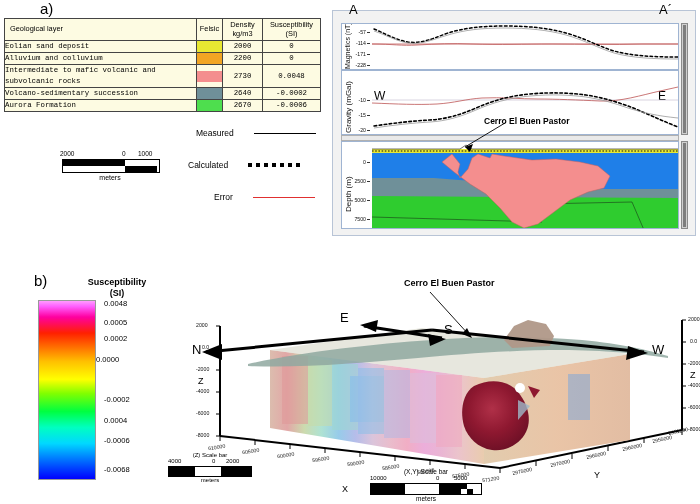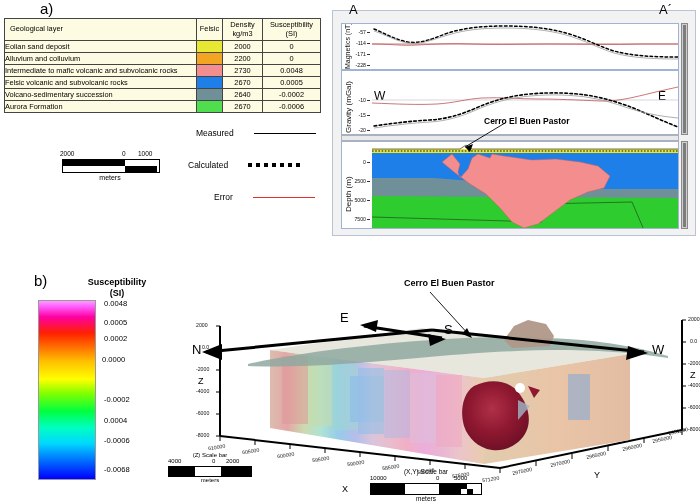--- a/index.html
+++ b/index.html
@@ -18,21 +18,21 @@
   .tbl-wrap{position:absolute;left:4px;top:18px;width:316px;}
   table.geo{border-collapse:collapse;width:316px;table-layout:fixed;
             border:1.5px solid #000;background:#fdfbe2;padding-left:16px;}
   table.geo th,table.geo td{border:1px solid #444;padding:0;}
   table.geo thead th{
     background:#fdfbe2;font-size:7.4px;font-weight:400;text-align:center;
     line-height:1.15;padding:2px 1px;vertical-align:middle;
   }
   table.geo thead th.lay{text-align:left;padding-left:5px;}
   table.geo tbody td{
-    background:#fdfbe2;font-size:7.4px;height:11px;line-height:11px;
+    background:#fdfbe2;font-size:7.4px;height:11px;line-height:11px;font-family:Liberation Mono, monospace;
   }
   td.lay{text-align:left;padding-left:5px;}
   td.num{text-align:center;}
   td.col{padding:0;}
   .swatch{display:block;width:100%;height:11px;}
   col.c-lay{width:192px;}col.c-col{width:26px;}
   col.c-den{width:40px;}col.c-sus{width:58px;}
 
   
   .sb-a{position:absolute;left:62px;top:150px;width:96px;}
@@ -148,28 +148,20 @@
           </tr>
           <tr>
             <td class="lay">Intermediate to mafic volcanic and subvolcanic rocks</td>
             <td class="col">
               <span class="swatch" style="background: rgb(244, 142, 142);"></span>
             </td>
             <td class="num">2730</td>
             <td class="num">0.0048</td>
           </tr>
           <tr>
-            <td class="lay">Felsic volcanic and subvolcanic rocks</td>
-            <td class="col">
-              <span class="swatch" style="background: rgb(31, 127, 232);"></span>
-            </td>
-            <td class="num">2670</td>
-            <td class="num">0.0005</td>
-          </tr>
-          <tr>
             <td class="lay">Volcano-sedimentary succession</td>
             <td class="col">
               <span class="swatch" style="background: rgb(111, 144, 153);"></span>
             </td>
             <td class="num">2640</td>
             <td class="num">-0.0002</td>
           </tr>
           <tr>
             <td class="lay">Aurora Formation</td>
             <td class="col">
@@ -327,21 +319,21 @@
 
   <div class="cb-title" style="left:62px;top:277px;">
     <div>Susceptibility</div>
     <div>(SI)</div>
   </div>
   <div class="colorbar"></div>
   <div id="cb-labels">
       <div class="cb-lab" style="left: 104px; top: 299px;">0.0048</div>
       <div class="cb-lab" style="left: 104px; top: 318px;">0.0005</div>
       <div class="cb-lab" style="left: 104px; top: 334px;">0.0002</div>
-      <div class="cb-lab" style="left: 102px; top: 355px;">0.0000</div>
+      <div class="cb-lab" style="left: 96px; top: 355px;">0.0000</div>
       <div class="cb-lab" style="left: 104px; top: 395px;">-0.0002</div>
       <div class="cb-lab" style="left: 104px; top: 416px;">0.0004</div>
       <div class="cb-lab" style="left: 104px; top: 436px;">-0.0006</div>
       <div class="cb-lab" style="left: 104px; top: 465px;">-0.0068</div>
     </div>
 
   <div class="three">
 
     <div class="cap3" style="left:222px;top:0px;">Cerro El Buen Pastor</div>
 

